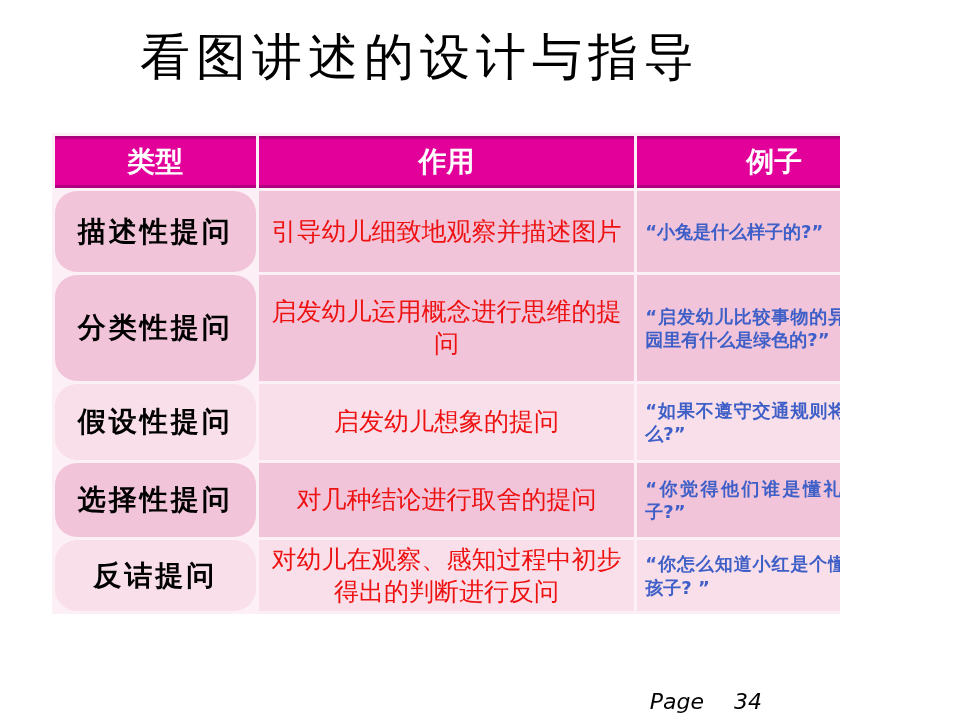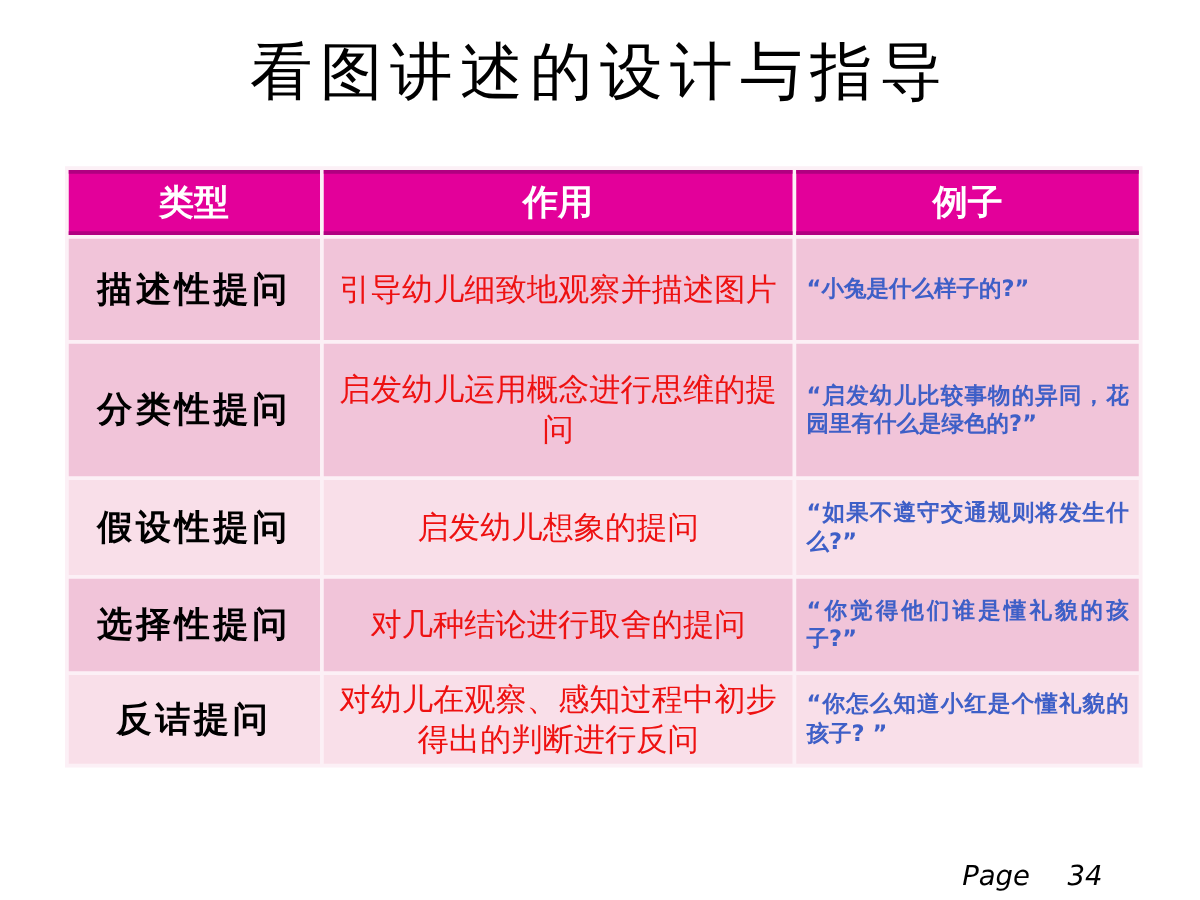--- a/index.html
+++ b/index.html
@@ -2,21 +2,21 @@
 <html style="--page-bg: #FFFFFF; --header-bg: #E3009A; --header-line: #B00080; --header-text: #FFFFFF; --row-dark: #F1C4D9; --row-light: #F9DFE9; --separator: #FCF0F6; --type-text: #000000; --function-text: #EE1111; --example-text: #3E5FC7;"><head>
 <meta charset="utf-8">
 <style>
   html, body {
     margin: 0;
     padding: 0;
     background: #ffffff;
   }
   .slide {
     position: relative;
-    width: 960px;
+    width: 840px;
     height: 720px;
     background: var(--page-bg, #ffffff);
     overflow: hidden;
     font-family: "DejaVu Sans", "Liberation Sans", sans-serif;
   }
   .title {
     position: absolute;
     top: 24px;
     left: 0;
     width: 100%;
@@ -61,20 +61,21 @@
   tr.h4 td { height: 72px; }
   tr.h5 td { height: 70px; }
   tr.h6 td { height: 67px; }
   .cell-type {
     font-family: "DejaVu Serif", "Liberation Serif", serif;
     font-weight: bold;
     color: var(--type-text, #000000);
     font-size: 28px;
     text-align: center;
     letter-spacing: 3px;
+    border-radius: 22px;
   }
   .cell-function {
     color: var(--function-text, #EE1111);
     font-size: 25px;
     text-align: center;
   }
   .cell-example {
     color: var(--example-text, #3E5FC7);
     font-size: 18px;
     font-weight: bold;

